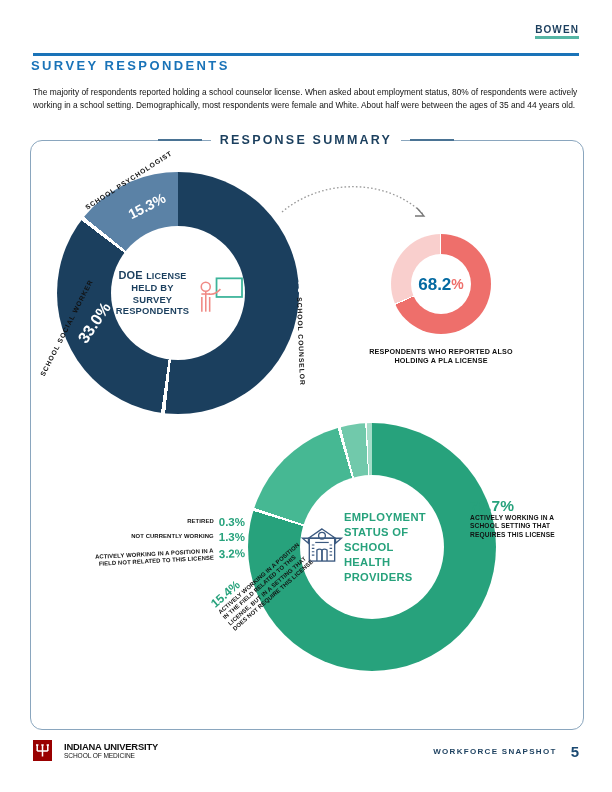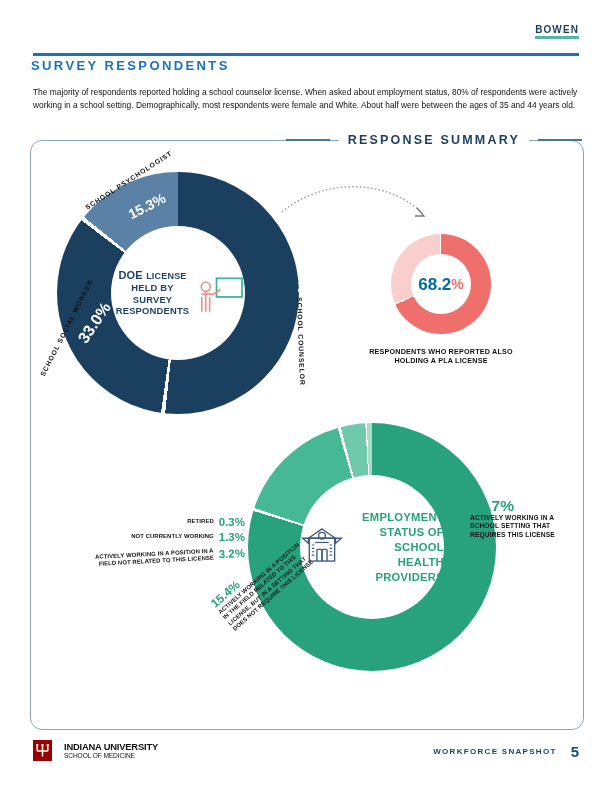--- a/index.html
+++ b/index.html
@@ -14,21 +14,21 @@
   .top-rule{position:absolute;left:33px;top:53px;width:546px;height:3px;background:#1a73b8;}
   .page-title{position:absolute;left:31px;top:58px;font-size:13px;font-weight:bold;
               letter-spacing:2.4px;color:#1a73b8;}
   .intro{position:absolute;left:33px;top:86px;width:546px;font-size:8.4px;
          line-height:13px;color:#111;}
 
   
   .panel{position:absolute;left:30px;top:140px;width:552px;height:588px;
          border:1px solid #8aa6be;border-radius:12px;}
   .panel-title-wrap{position:absolute;left:30px;top:131px;width:552px;height:18px;
-                    display:flex;align-items:center;justify-content:flex-end;gap:9px;}
+                    display:flex;align-items:center;justify-content:center;gap:9px;}
   .panel-title-wrap .bar{height:2px;background:#4a7394;width:44px;}
   .panel-title{background:#fff;padding:0 9px;font-size:12.5px;font-weight:bold;
                letter-spacing:2.2px;color:#1b3f5e;white-space:nowrap;}
 
   
   .donut{position:absolute;border-radius:50%;}
   .donut .hole{position:absolute;border-radius:50%;background:#fff;
                left:50%;top:50%;transform:translate(-50%,-50%);
                display:flex;flex-direction:row;align-items:center;justify-content:center;}
 
@@ -47,21 +47,21 @@
   #pla-donut{left:391px;top:234px;width:100px;height:100px;}
   #pla-donut .hole{width:60px;height:60px;}
   .pla-num{font-size:17px;font-weight:bold;color:#0369a1;line-height:15px;text-align:center;}
   .pla-pct{font-size:14px;font-weight:bold;color:#ee6f6b;line-height:14px;}
   .pla-caption{position:absolute;left:365px;top:341px;width:152px;text-align:center;
                font-size:7.2px;font-weight:bold;line-height:9px;color:#111;letter-spacing:.2px;margin-top:6px;}
 
   
   #emp-donut{left:248px;top:423px;width:248px;height:248px;}
   #emp-donut .hole{width:144px;height:144px;}
-  .emp-center{text-align:right;}
+  .emp-center{text-align:left;}
   .emp-center .t{font-size:11.2px;font-weight:bold;color:#27a27c;
                  letter-spacing:.3px;line-height:15px;}
 
   .emp-right{position:absolute;left:470px;top:498px;width:110px;}
   .emp-right .big{font-size:15.5px;font-weight:bold;color:#27a27c;line-height:16px;}
   .emp-right .sub{font-size:6.6px;font-weight:bold;color:#111;line-height:8.4px;letter-spacing:.15px;}
 
   .emp-left-row{position:absolute;display:flex;align-items:center;justify-content:flex-end;gap:5px;}
   .emp-left-row .lbl{font-size:5.9px;font-weight:bold;color:#111;text-align:right;
                      line-height:7.2px;letter-spacing:.1px;}

